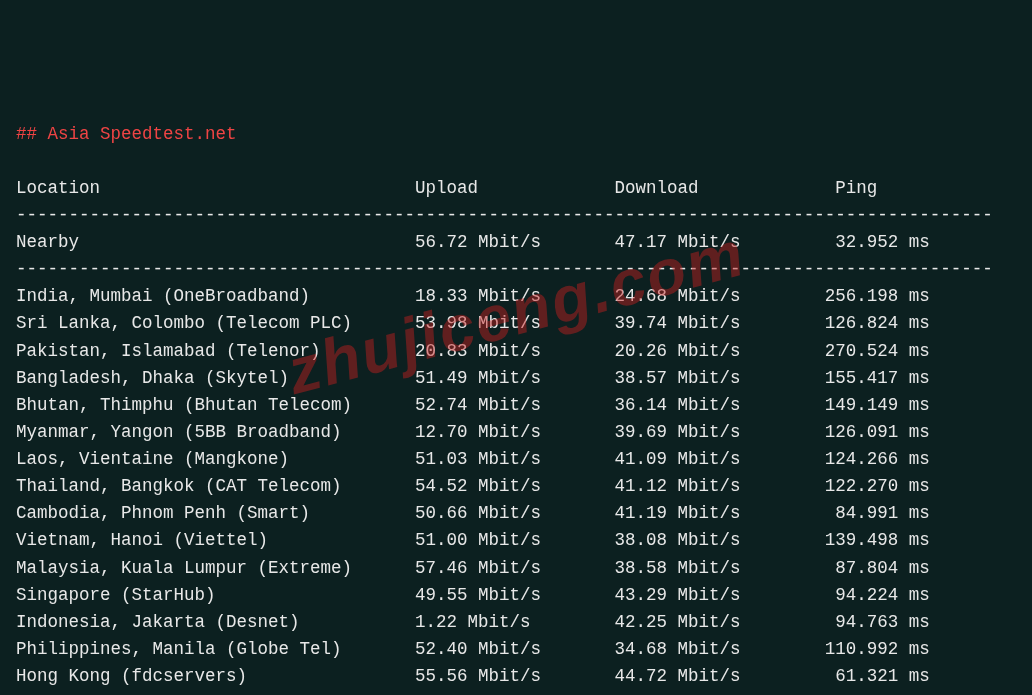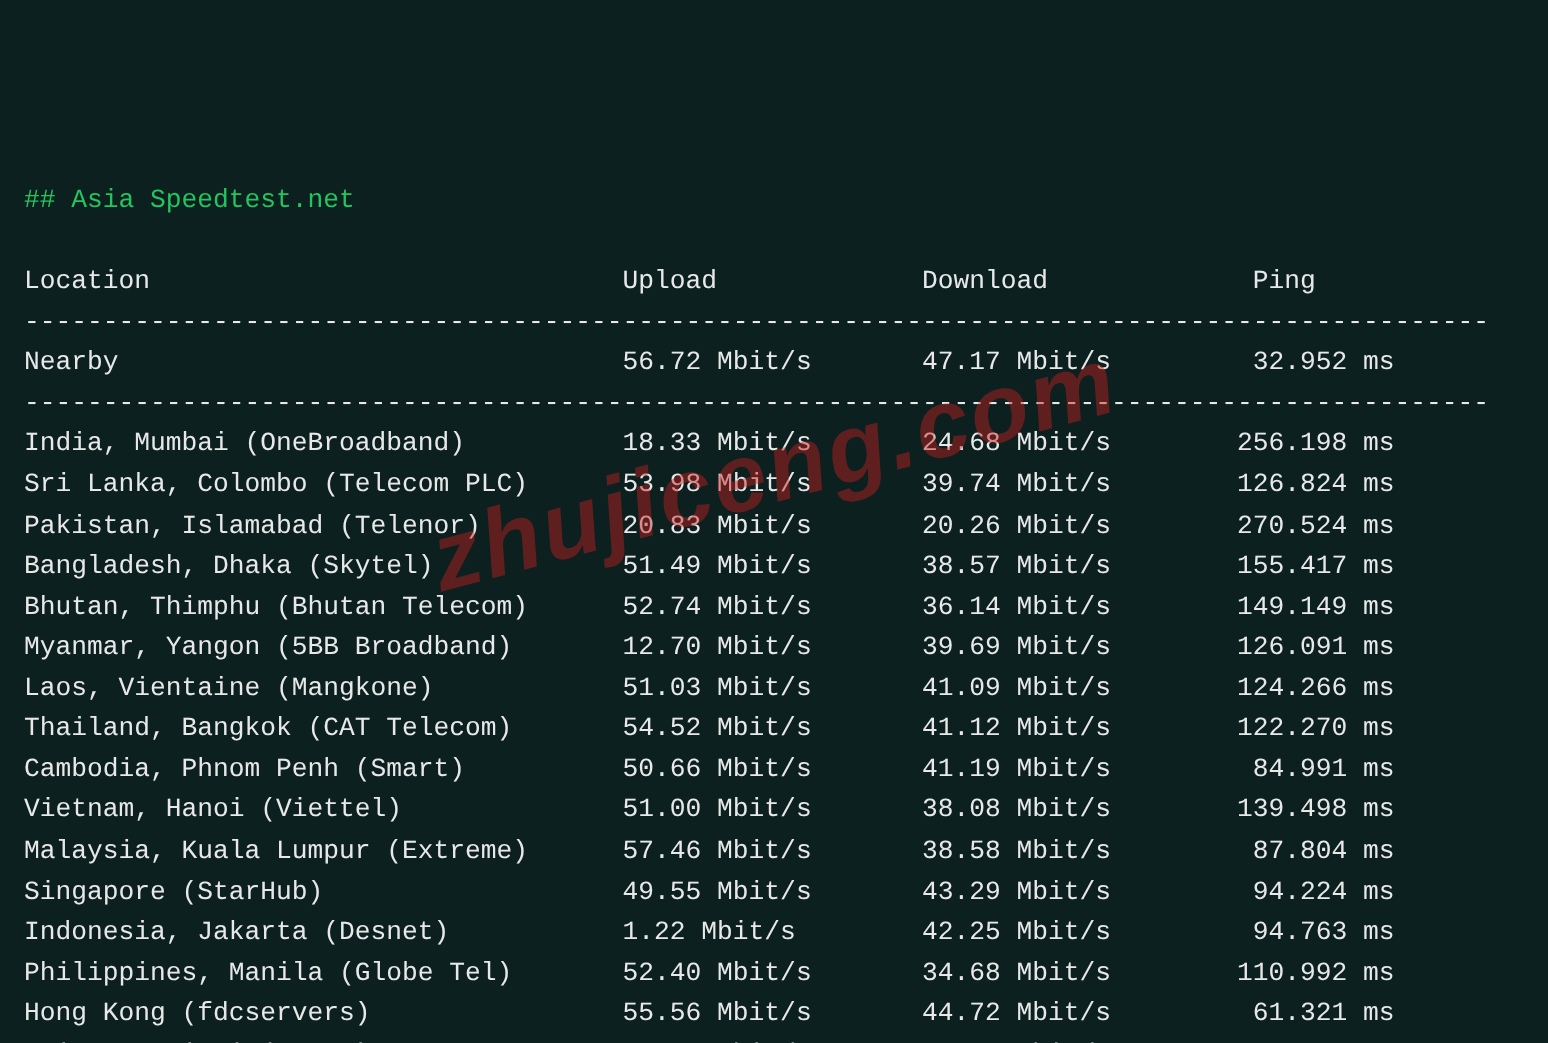--- a/index.html
+++ b/index.html
@@ -11,21 +11,21 @@
       font-size: 17.5px;
       line-height: 1.55;
       width: 1032px;
       height: 695px;
       box-sizing: border-box;
       white-space: pre;
       position: relative;
       overflow: hidden;
     }
     .title {
-      color: #22c55e;
+      color: #ef4444;
     }
     .watermark {
       position: absolute;
       top: 45%;
       left: 50%;
       transform: translate(-50%, -50%) rotate(-15deg);
       font-size: 64px;
       color: rgba(200, 30, 30, 0.45);
       font-weight: bold;
       font-style: italic;

